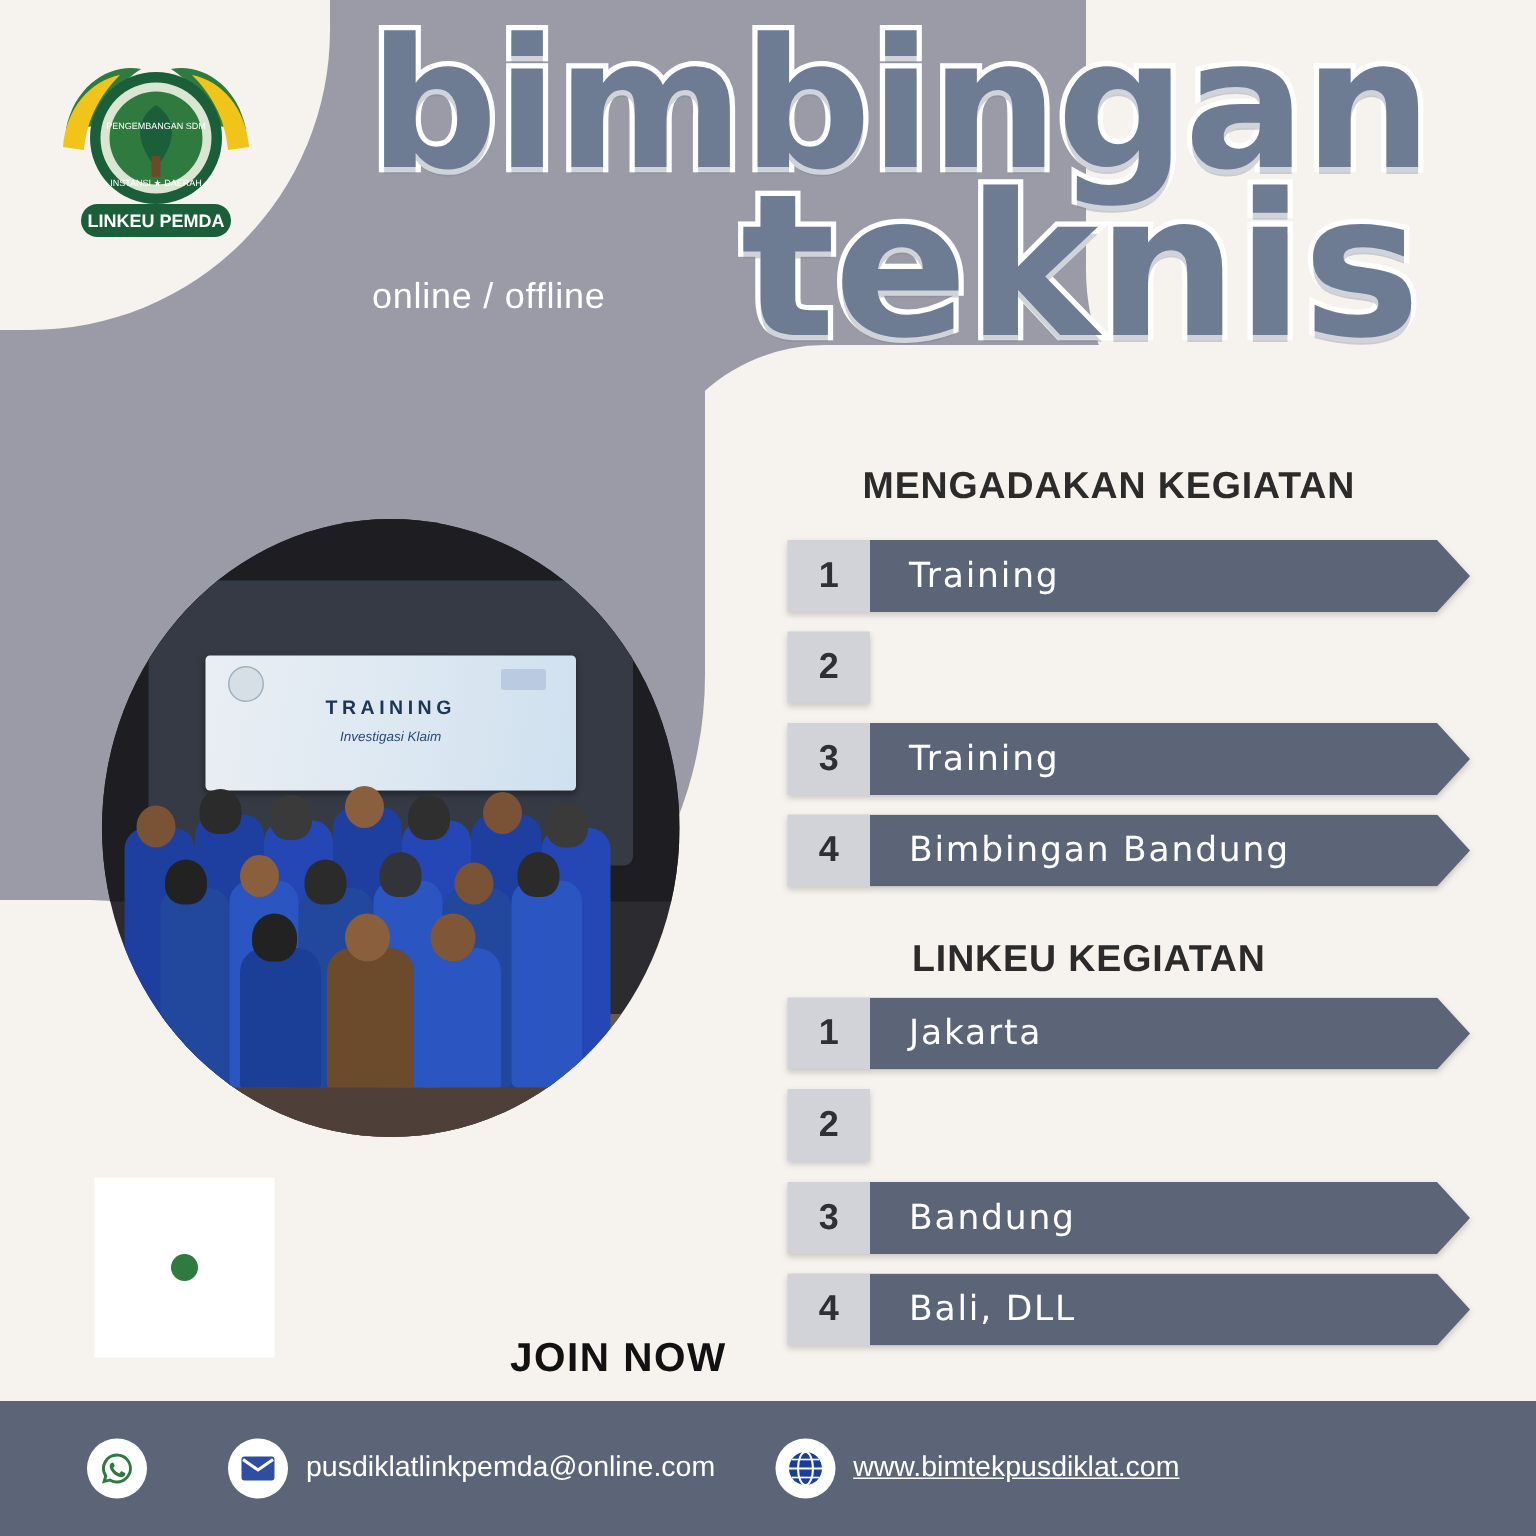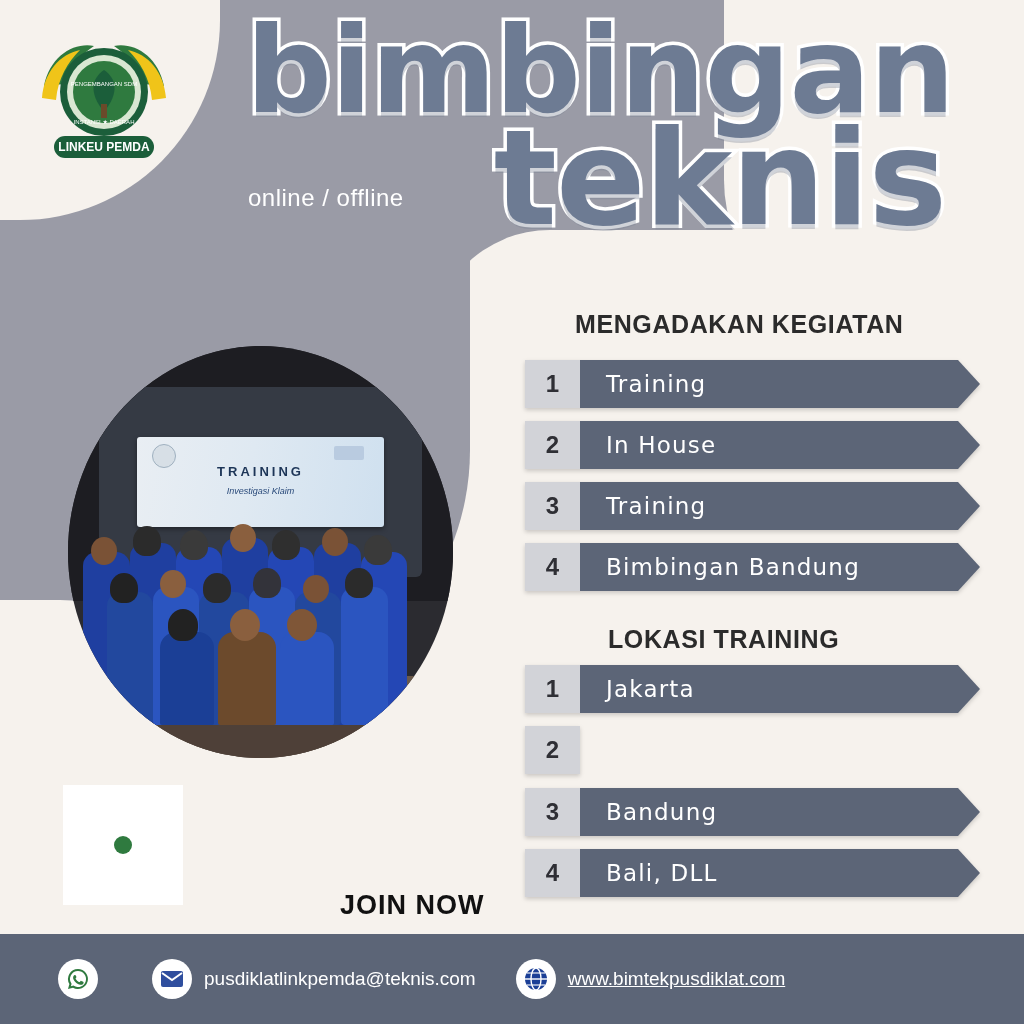--- a/index.html
+++ b/index.html
@@ -253,32 +253,31 @@
     </div>
   </div>
 
   <div class="sec-title t1">MENGADAKAN KEGIATAN</div>
   <div class="row" style="top:360px;">
     <div class="num">1</div>
     <div class="lbl">Training</div>
   </div>
   <div class="row" style="top:421px;">
     <div class="num">2</div>
-    <div class="lbl">In House</div>
   </div>
   <div class="row" style="top:482px;">
     <div class="num">3</div>
     <div class="lbl">Training</div>
   </div>
   <div class="row" style="top:543px;">
     <div class="num">4</div>
     <div class="lbl">Bimbingan Bandung</div>
   </div>
 
-  <div class="sec-title t2">LOKASI TRAINING</div>
+  <div class="sec-title t2">LINKEU KEGIATAN</div>
   <div class="row" style="top:665px;">
     <div class="num">1</div>
     <div class="lbl">Jakarta</div>
   </div>
   <div class="row" style="top:726px;">
     <div class="num">2</div>
   </div>
   <div class="row" style="top:788px;">
     <div class="num">3</div>
     <div class="lbl">Bandung</div>
@@ -306,21 +305,21 @@
       </div>
     </div>
 
     <div class="fitem" style="margin-left:42px;">
       <div class="fi-icon">
         <svg width="24" height="18" viewBox="0 0 24 18">
             <rect x="1" y="1" width="22" height="16" rx="2" fill="#2f4e9e"></rect>
             <path d="M2 3l10 7 10-7" stroke="#ffffff" stroke-width="2" fill="none"></path>
           </svg>
       </div>
-      <div class="ftext">pusdiklatlinkpemda@teknis.com</div>
+      <div class="ftext">pusdiklatlinkpemda@online.com</div>
     </div>
 
     <div class="fitem" style="margin-left:40px;">
       <div class="fi-icon">
         <svg width="26" height="26" viewBox="0 0 26 26">
             <circle cx="13" cy="13" r="11" fill="#1b3f96"></circle>
             <ellipse cx="13" cy="13" rx="5" ry="11" fill="none" stroke="#fff" stroke-width="1.4"></ellipse>
             <line x1="2" y1="13" x2="24" y2="13" stroke="#fff" stroke-width="1.4"></line>
             <line x1="4" y1="7" x2="22" y2="7" stroke="#fff" stroke-width="1.1"></line>
             <line x1="4" y1="19" x2="22" y2="19" stroke="#fff" stroke-width="1.1"></line>

